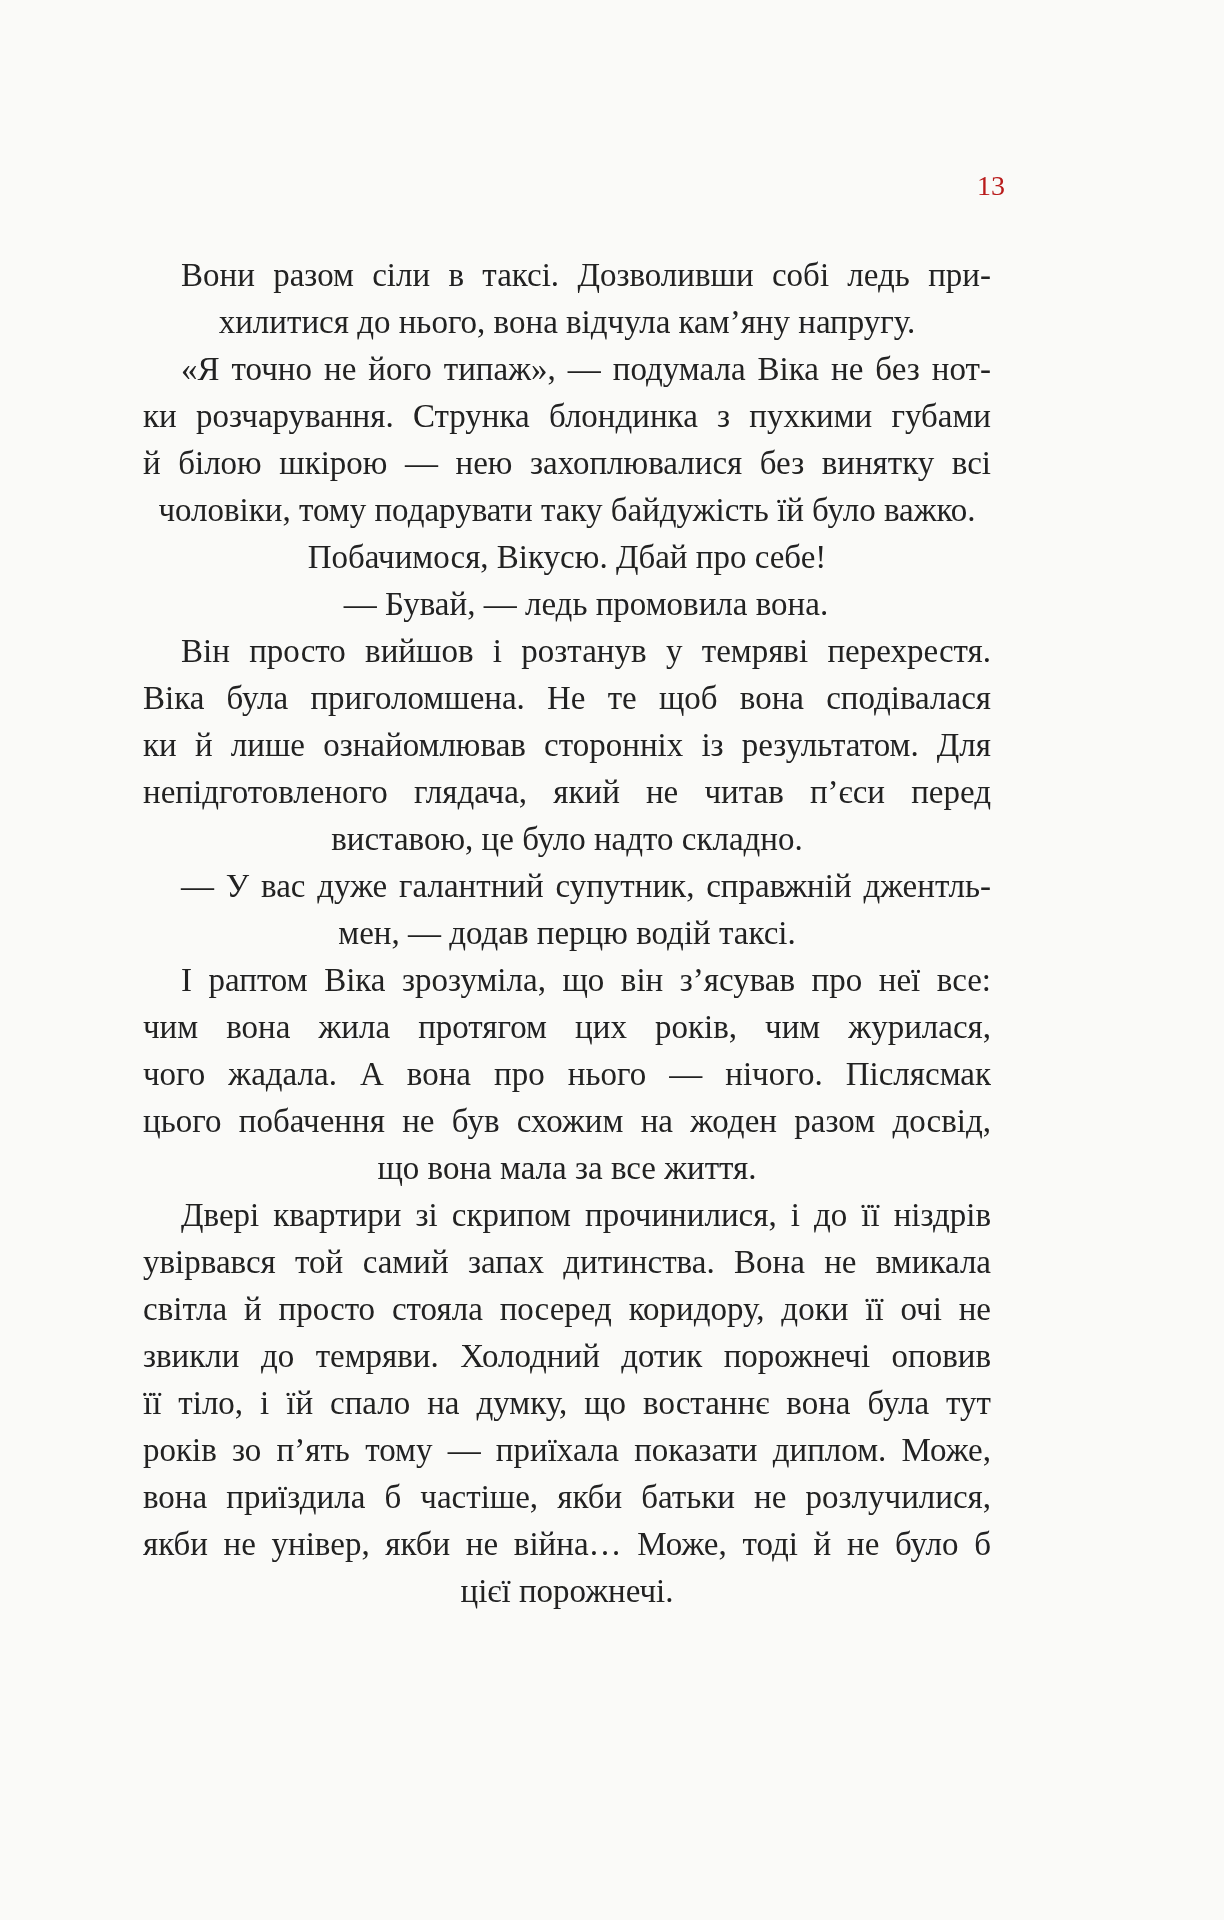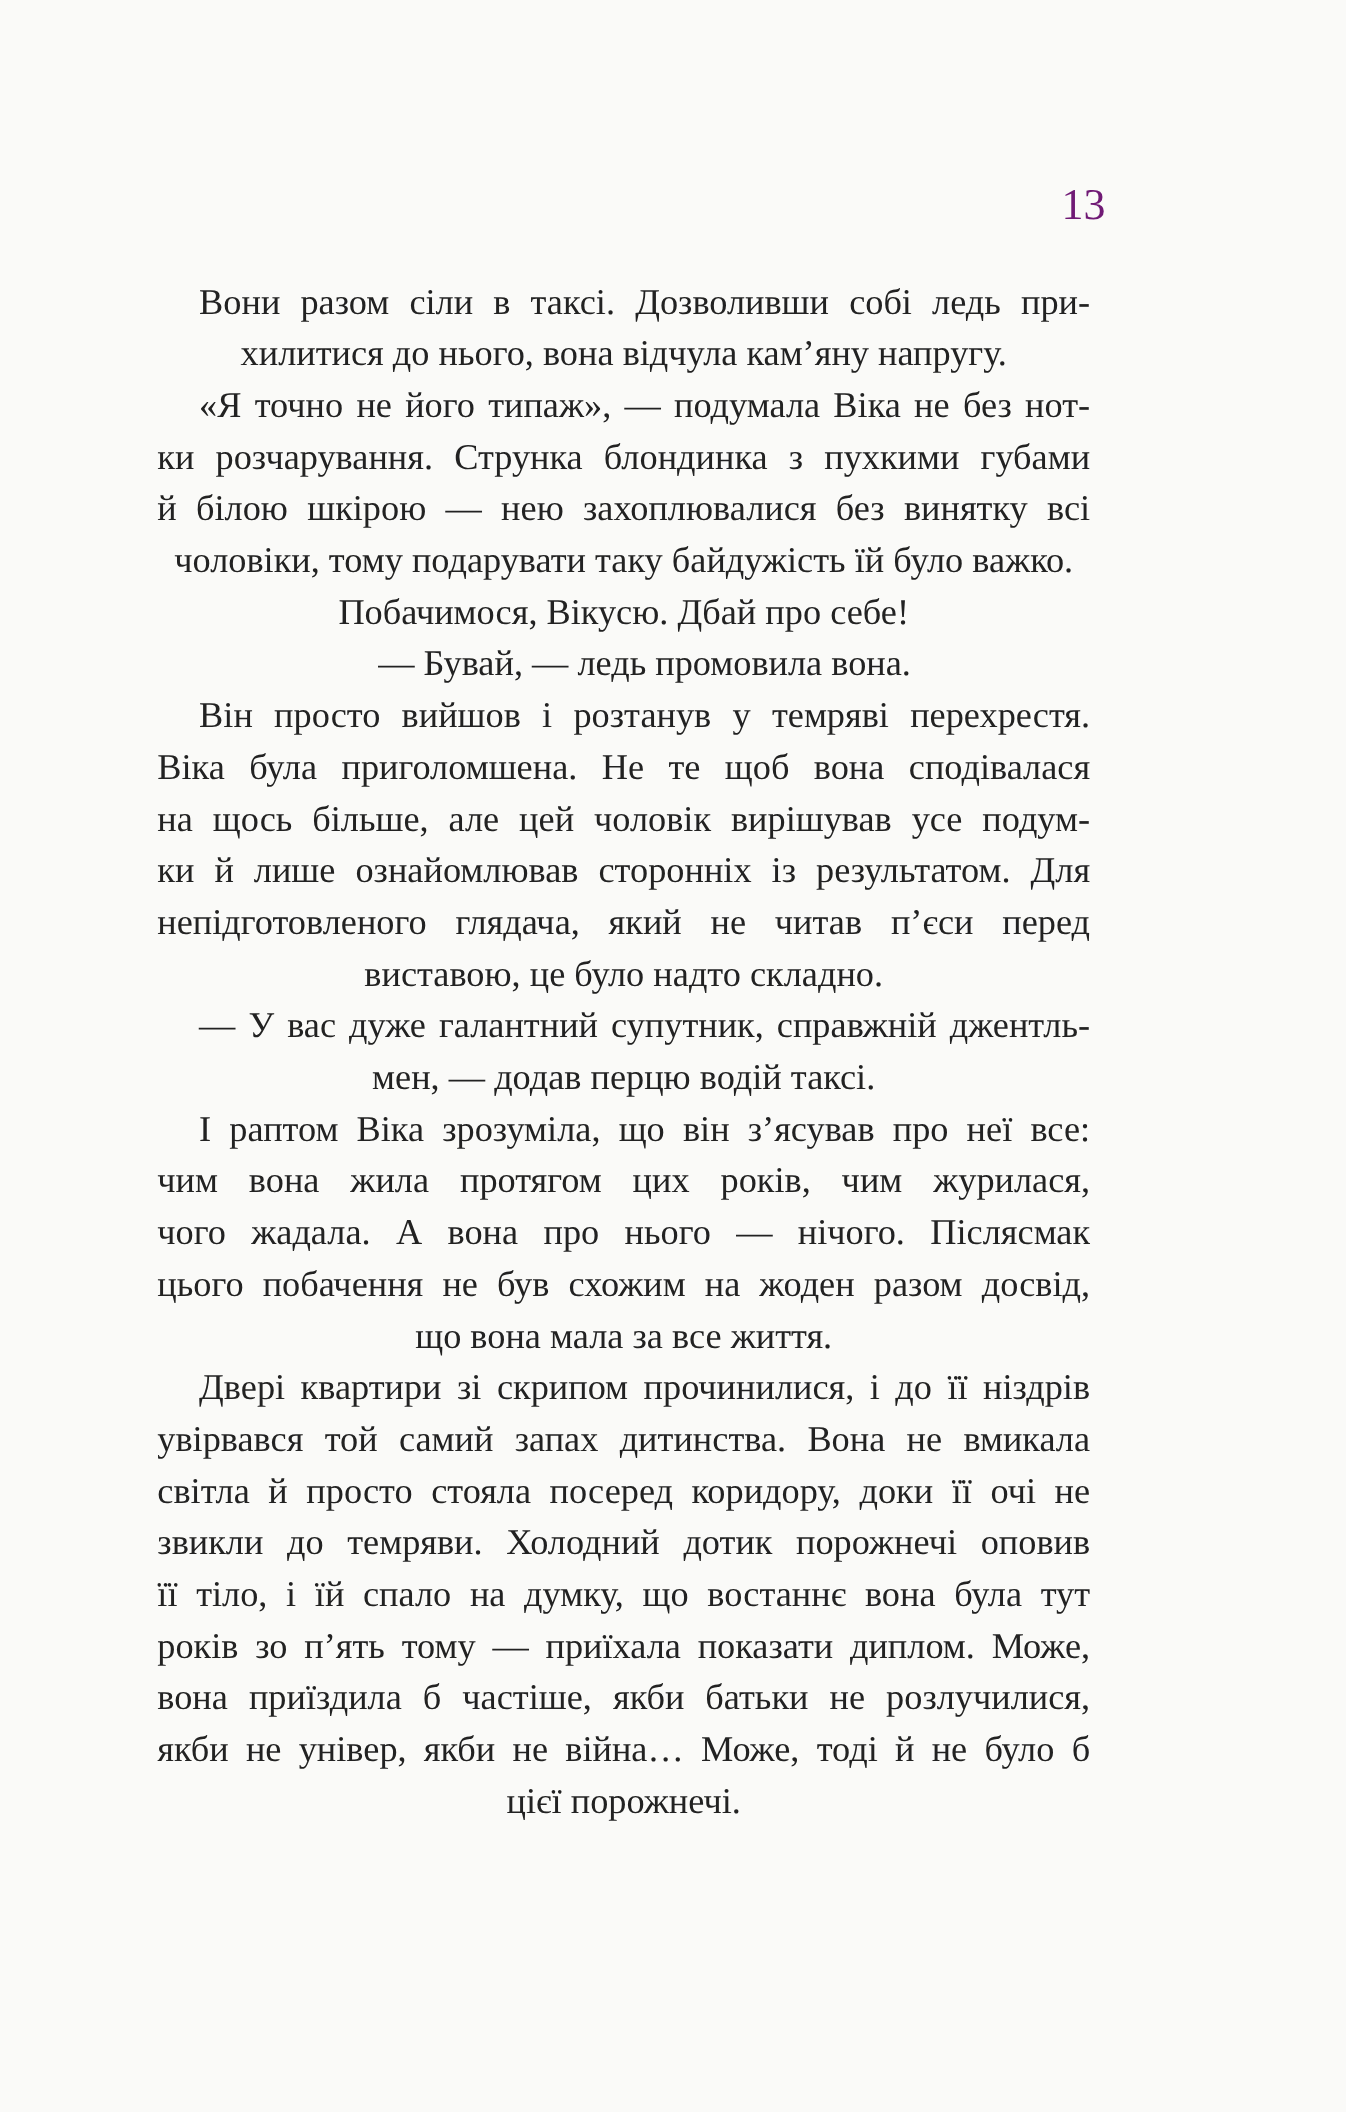--- a/index.html
+++ b/index.html
@@ -15,23 +15,23 @@
     color: #222222;
   }
   .book-page {
     position: absolute;
     inset: 0;
   }
   .page-number {
     position: absolute;
     top: 166px;
     right: 219px;
-    font-size: 40px;
+    font-size: 28px;
     line-height: 40px;
-    color: #701a75;
+    color: #b91c1c;
   }
   .text-block {
     position: absolute;
     left: 143px;
     top: 252px;
     width: 848px;
   }
   .para {
     margin: 0;
     padding: 0;
@@ -86,21 +86,20 @@
       <div class="line last">Побачимося, Вікусю. Дбай про себе!</div>
     </div>
 
     <div class="para">
       <div class="line indent last">— Бувай, — ледь промовила вона.</div>
     </div>
 
     <div class="para">
       <div class="line indent">Він просто вийшов і розтанув у темряві перехрестя.</div>
       <div class="line">Віка була приголомшена. Не те щоб вона сподівалася</div>
-      <div class="line">на щось більше, але цей чоловік вирішував усе подум-</div>
       <div class="line">ки й лише ознайомлював сторонніх із результатом. Для</div>
       <div class="line">непідготовленого глядача, який не читав п’єси перед</div>
       <div class="line last">виставою, це було надто складно.</div>
     </div>
 
     <div class="para">
       <div class="line indent">— У вас дуже галантний супутник, справжній джентль-</div>
       <div class="line last">мен, — додав перцю водій таксі.</div>
     </div>
 

